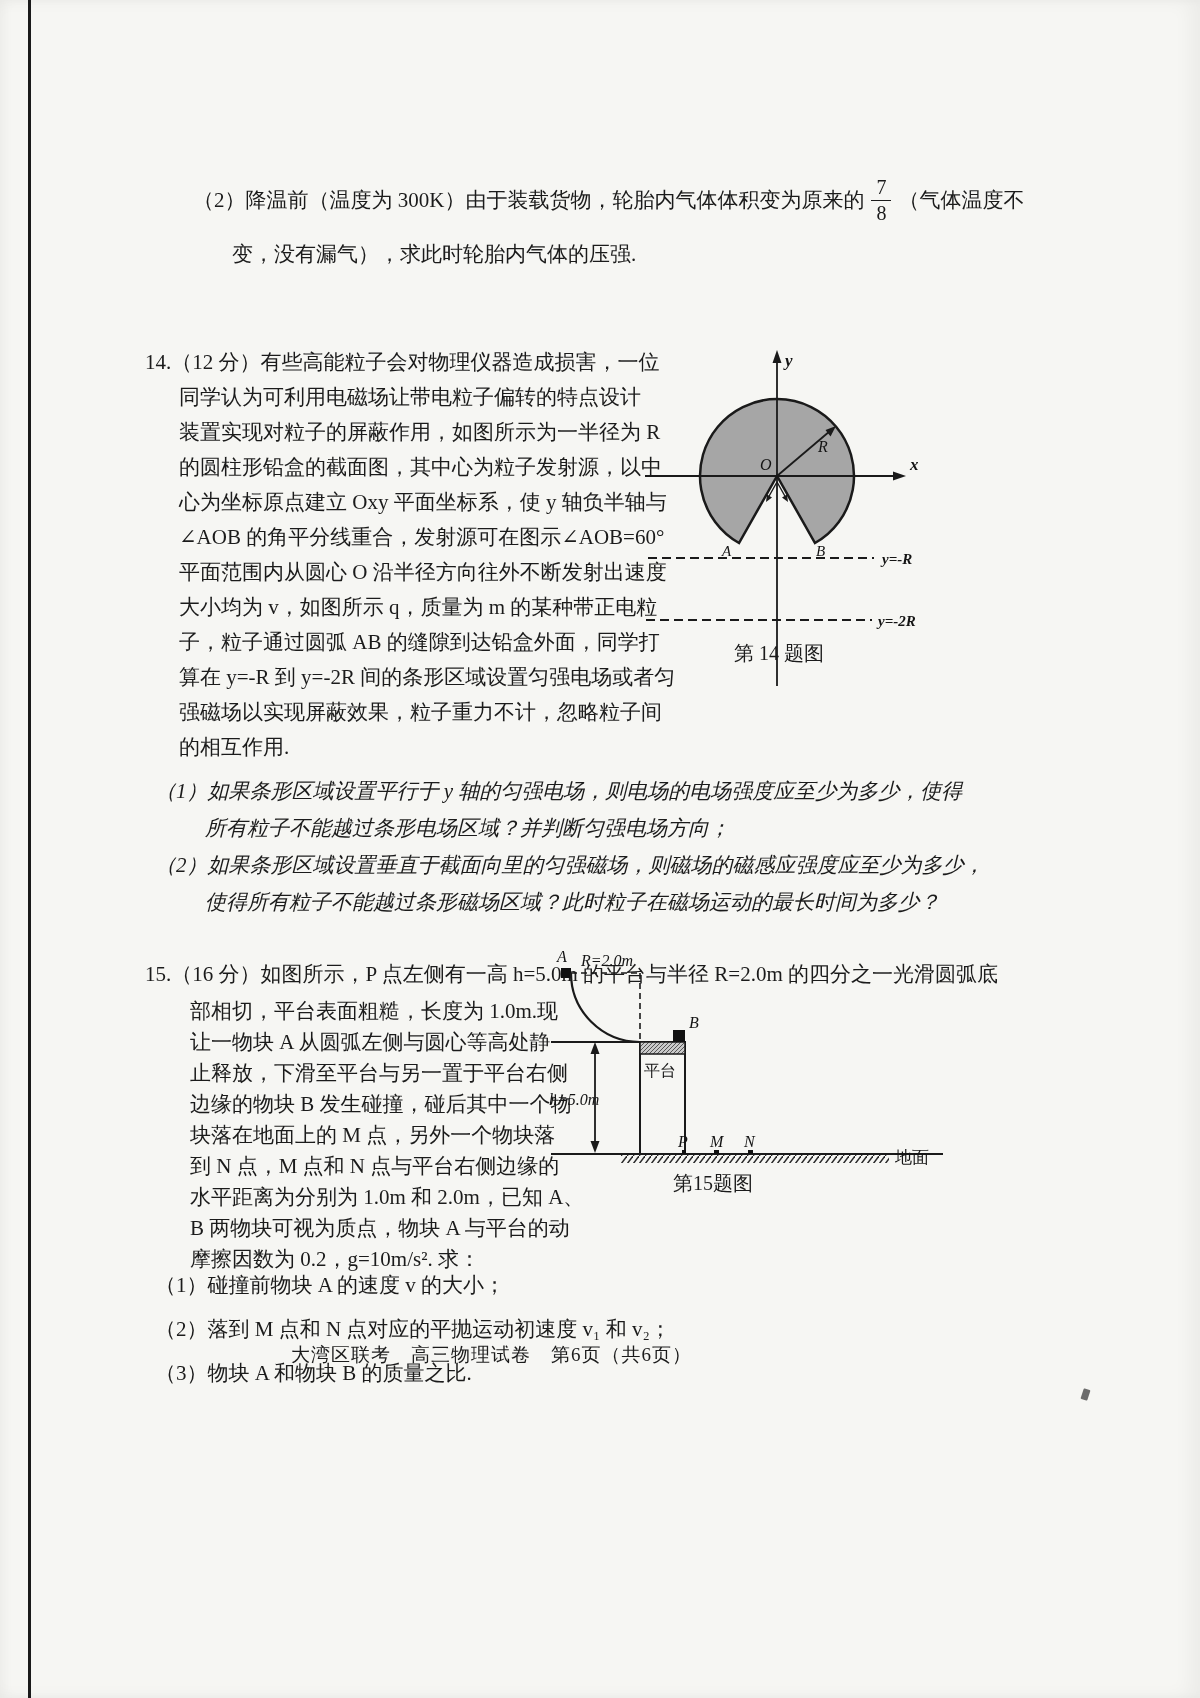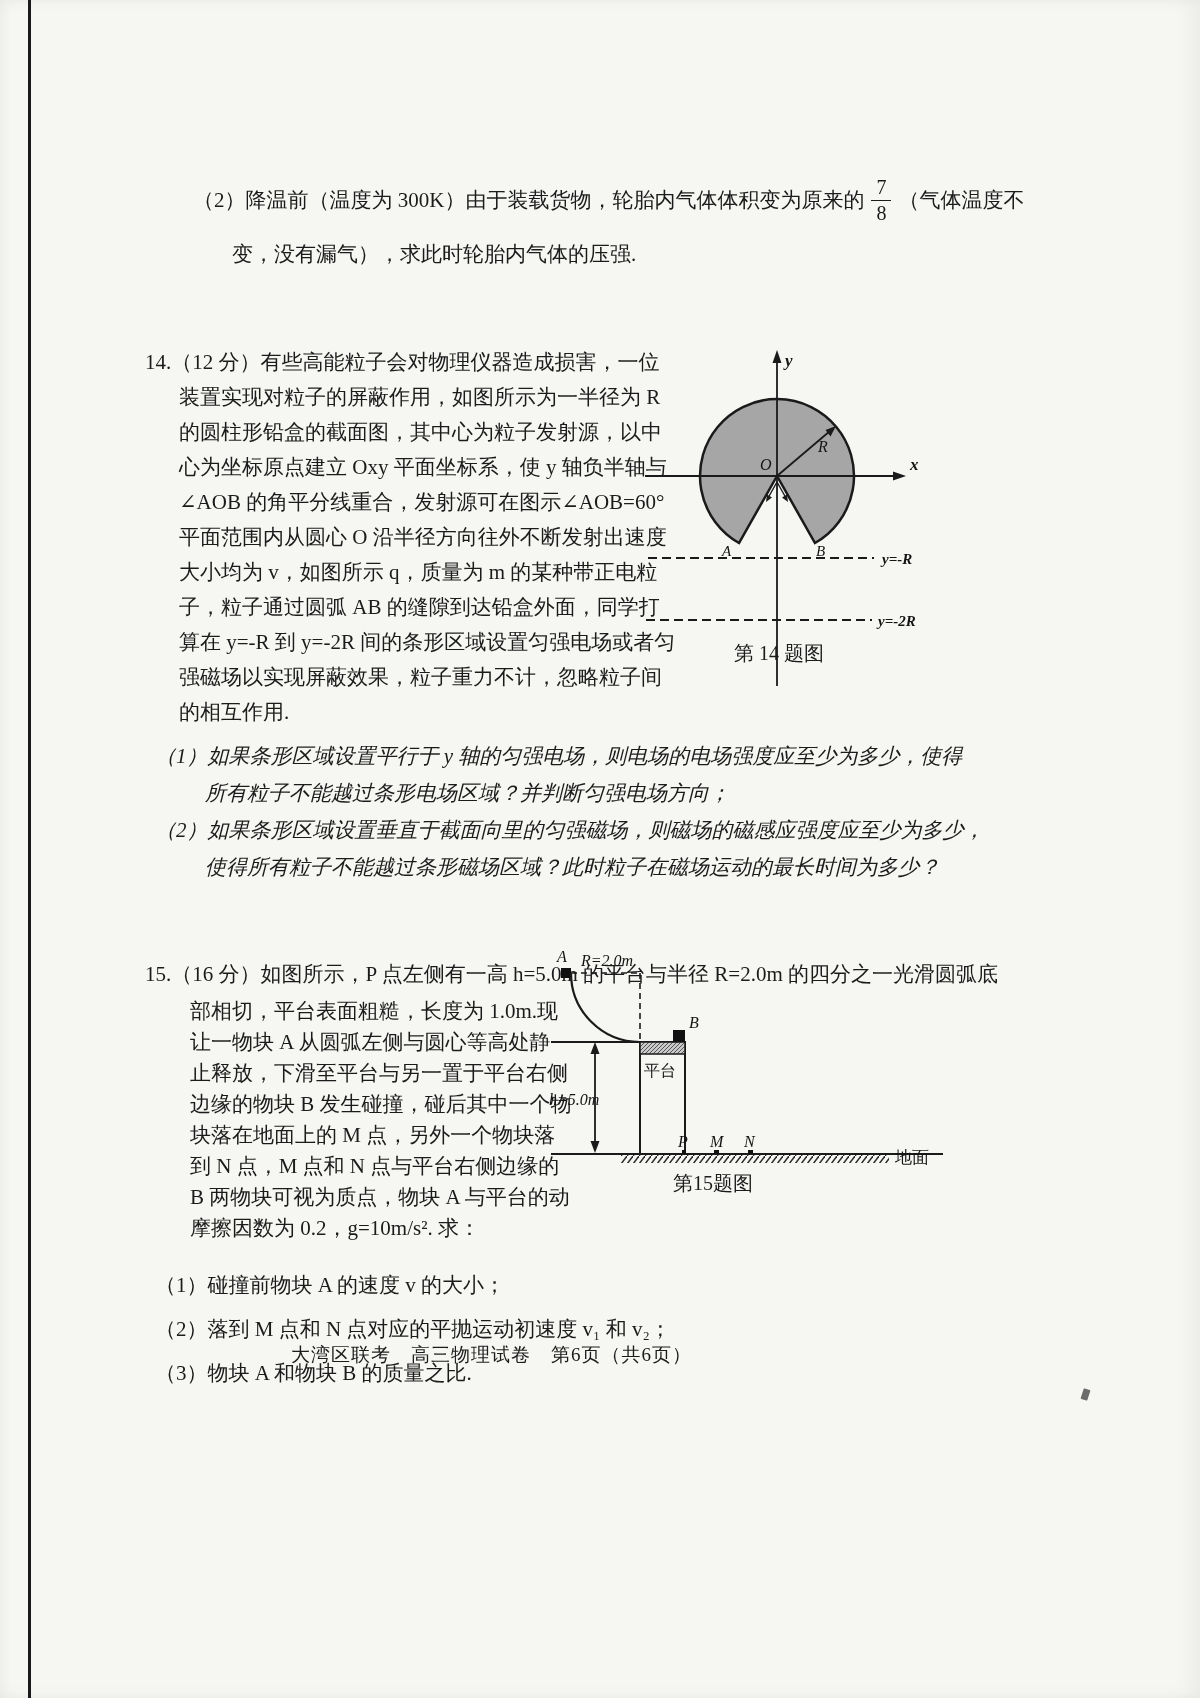--- a/index.html
+++ b/index.html
@@ -56,20 +56,21 @@
       <span class="den">8</span>
     </span>
     <span>（气体温度不</span>
   </div>
   <div class="l2">变，没有漏气），求此时轮胎内气体的压强.</div>
 </div>
 
 <div class="sec" id="p14" style="position:absolute;">
   <div class="textcol">
     <div class="ln">14.（12 分）有些高能粒子会对物理仪器造成损害，一位</div>
+    <div class="ln cont">同学认为可利用电磁场让带电粒子偏转的特点设计</div>
     <div class="ln cont">装置实现对粒子的屏蔽作用，如图所示为一半径为 R</div>
     <div class="ln cont">的圆柱形铅盒的截面图，其中心为粒子发射源，以中</div>
     <div class="ln cont">心为坐标原点建立 Oxy 平面坐标系，使 y 轴负半轴与</div>
     <div class="ln cont">∠AOB 的角平分线重合，发射源可在图示∠AOB=60°</div>
     <div class="ln cont">平面范围内从圆心 O 沿半径方向往外不断发射出速度</div>
     <div class="ln cont">大小均为 v，如图所示 q，质量为 m 的某种带正电粒</div>
     <div class="ln cont">子，粒子通过圆弧 AB 的缝隙到达铅盒外面，同学打</div>
     <div class="ln cont">算在 y=-R 到 y=-2R 间的条形区域设置匀强电场或者匀</div>
     <div class="ln cont">强磁场以实现屏蔽效果，粒子重力不计，忽略粒子间</div>
     <div class="ln cont">的相互作用.</div>
@@ -121,20 +122,21 @@
 <div class="sec" id="p15">
   <div class="l1">15.（16 分）如图所示，P 点左侧有一高 h=5.0m 的平台与半径 R=2.0m 的四分之一光滑圆弧底</div>
 
   <div class="col">
     <div class="ln">部相切，平台表面粗糙，长度为 1.0m.现</div>
     <div class="ln">让一物块 A 从圆弧左侧与圆心等高处静</div>
     <div class="ln">止释放，下滑至平台与另一置于平台右侧</div>
     <div class="ln">边缘的物块 B 发生碰撞，碰后其中一个物</div>
     <div class="ln">块落在地面上的 M 点，另外一个物块落</div>
     <div class="ln">到 N 点，M 点和 N 点与平台右侧边缘的</div>
+    <div class="ln">水平距离为分别为 1.0m 和 2.0m，已知 A、</div>
     <div class="ln">B 两物块可视为质点，物块 A 与平台的动</div>
     <div class="ln">摩擦因数为 0.2，g=10m/s². 求：</div>
   </div>
 
   <div class="figwrap15">
     <svg width="424" height="250" viewBox="0 0 424 250">
       <defs>
         <pattern id="platHatch" width="4" height="4" patternUnits="userSpaceOnUse">
           <rect width="4" height="4" fill="#c9c9c9"></rect>
           <path d="M0,4 L4,0" stroke="#555" stroke-width="1"></path>

